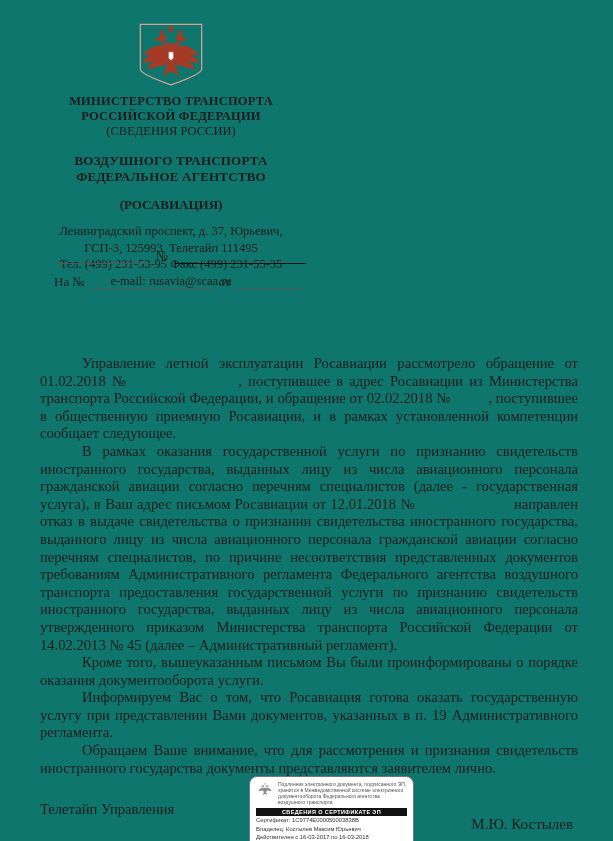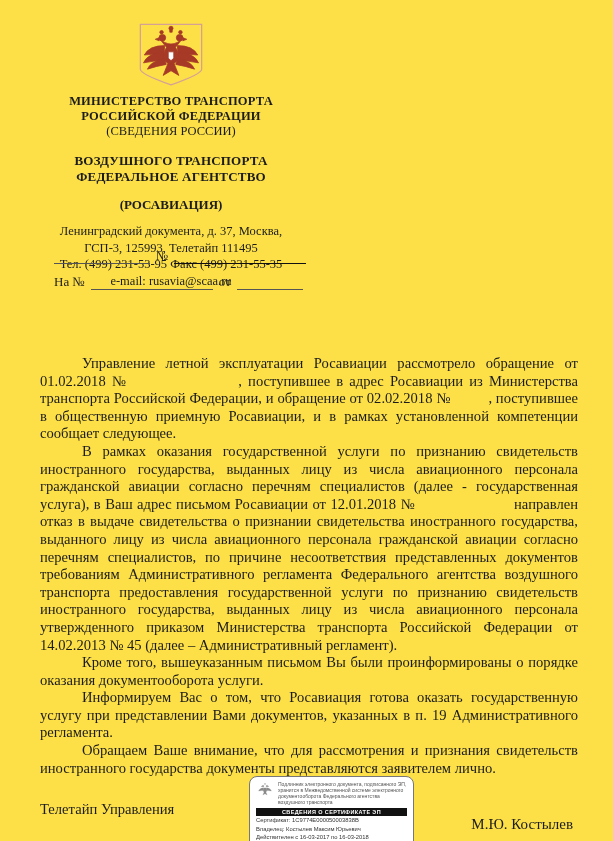--- a/index.html
+++ b/index.html
@@ -2,21 +2,21 @@
 <html><head>
 <meta charset="utf-8">
 <style>
   * { margin: 0; padding: 0; box-sizing: border-box; }
   html, body { background: #e8e8e8; }
   .page {
     position: relative;
     width: 613px;
     height: 841px;
     margin: 0 auto;
-    background: #fde047;
+    background: #0f766e;
     overflow: hidden;
     font-family: "Liberation Serif", "DejaVu Serif", serif;
     color: #1c1c1c;
   }
   
   .letterhead {
     position: absolute;
     left: 30px; top: 22px;
     width: 282px;
     text-align: center;
@@ -142,21 +142,21 @@
     </div>
     <div class="ministry-line">МИНИСТЕРСТВО ТРАНСПОРТА</div>
     <div class="ministry-line">РОССИЙСКОЙ ФЕДЕРАЦИИ</div>
     <div class="ministry-sub">(СВЕДЕНИЯ РОССИИ)</div>
     <div class="agency-block">
       <div class="agency-line">ВОЗДУШНОГО ТРАНСПОРТА</div>
       <div class="agency-line">ФЕДЕРАЛЬНОЕ АГЕНТСТВО</div>
       <div class="agency-short">(РОСАВИАЦИЯ)</div>
     </div>
     <div class="address-block">
-      <div class="address-line">Ленинградский документа, д. 37, Москва,</div>
+      <div class="address-line">Ленинградский проспект, д. 37, Юрьевич,</div>
       <div class="address-line">ГСП-3, 125993, Телетайп 111495</div>
       <div class="address-line">Тел. (499) 231-53-95 Факс (499) 231-55-35</div>
       <div class="address-line">e-mail: rusavia@scaa.ru</div>
     </div>
   </div>
 
   <div class="ref-lines">
     <div class="ref-row">
       <span class="blank" style="width:96px; margin-left:14px;"></span>
       <span class="ref-label">№</span>

